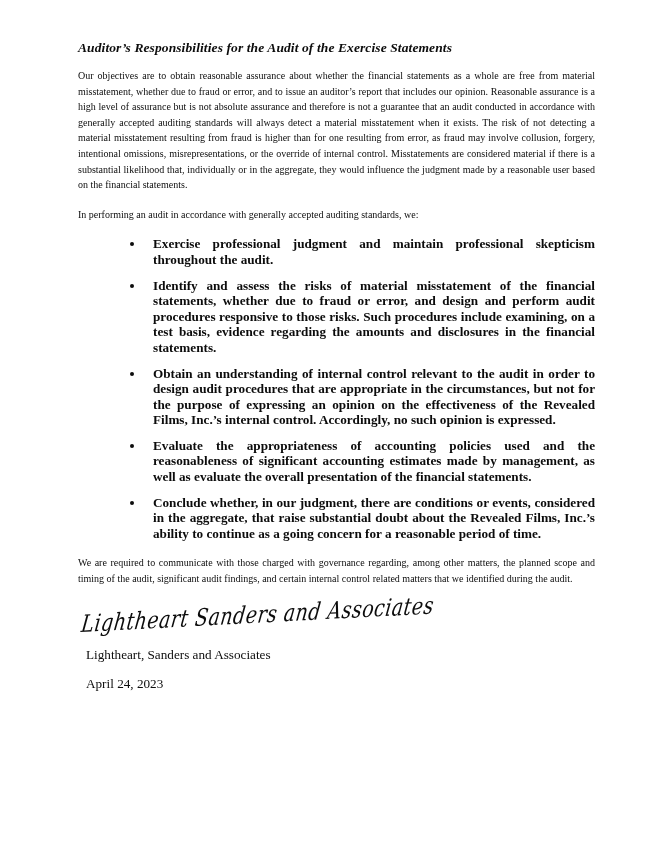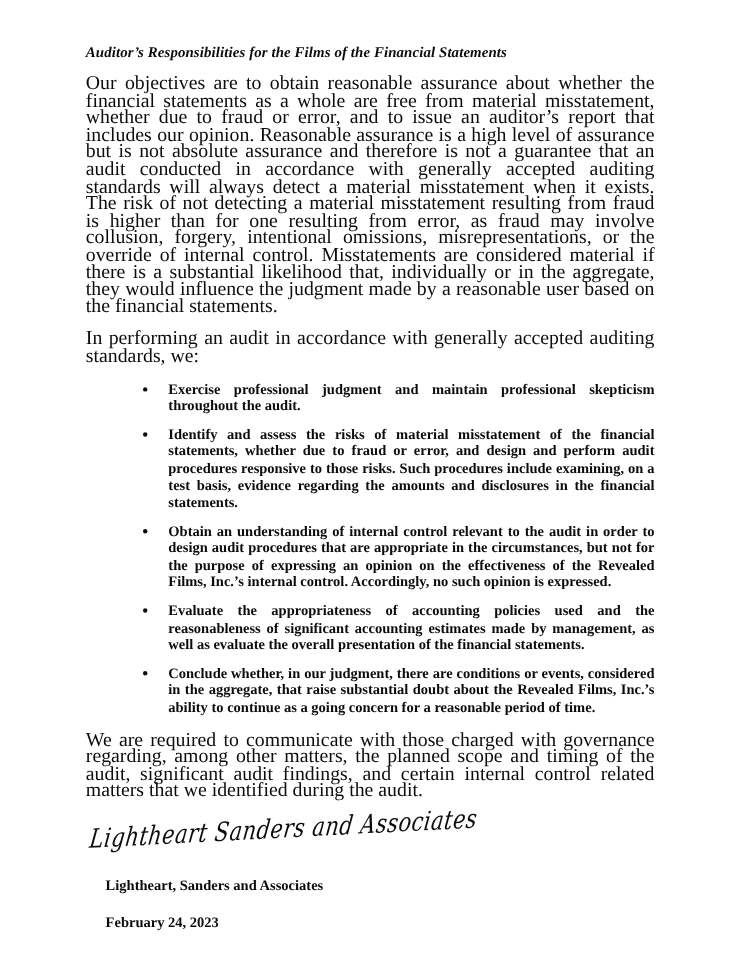--- a/index.html
+++ b/index.html
@@ -17,21 +17,21 @@
     overflow: hidden;
   }
   .heading {
     font-size: 13.5px;
     font-weight: bold;
     font-style: italic;
     margin: 0 0 12px 0;
     letter-spacing: 0.1px;
   }
   .para {
-    font-size: 18px;
+    font-size: 10px;
     line-height: 15.6px;
     text-align: justify;
     margin: 0 0 14px 0;
   }
   ul.procedures {
     margin: 4px 0 14px 0;
     padding-left: 67px;
   }
   ul.procedures li {
     font-size: 13.2px;
@@ -48,31 +48,30 @@
     font-size: 19px;
     letter-spacing: 0.5px;
     transform: rotate(-3deg) skewX(-10deg) scaleY(1.25);
     transform-origin: left bottom;
     margin: 14px 0 2px 2px;
     white-space: nowrap;
   }
   .line {
     font-size: 13.2px;
     line-height: 15.6px;
-    margin: 18px;
-    font-weight: bold;
+    margin: 8px;
   }
   .block-gap { margin-top: 14px; }
 </style>
 </head>
 <body>
 
 <div class="page">
 
-  <h1 class="heading">Auditor’s Responsibilities for the Films of the Financial Statements</h1>
+  <h1 class="heading">Auditor’s Responsibilities for the Audit of the Exercise Statements</h1>
 
   <p class="para">Our objectives are to obtain reasonable assurance about whether the financial statements as a whole are free from material misstatement, whether due to fraud or error, and to issue an auditor’s report that includes our opinion. Reasonable assurance is a high level of assurance but is not absolute assurance and therefore is not a guarantee that an audit conducted in accordance with generally accepted auditing standards will always detect a material misstatement when it exists. The risk of not detecting a material misstatement resulting from fraud is higher than for one resulting from error, as fraud may involve collusion, forgery, intentional omissions, misrepresentations, or the override of internal control. Misstatements are considered material if there is a substantial likelihood that, individually or in the aggregate, they would influence the judgment made by a reasonable user based on the financial statements.</p>
 
   <p class="para">In performing an audit in accordance with generally accepted auditing standards, we:</p>
 
   <ul class="procedures">
     <li>Exercise professional judgment and maintain professional skepticism throughout the audit.</li>
     <li>Identify and assess the risks of material misstatement of the financial statements, whether due to fraud or error, and design and perform audit procedures responsive to those risks. Such procedures include examining, on a test basis, evidence regarding the amounts and disclosures in the financial statements.</li>
     <li>Obtain an understanding of internal control relevant to the audit in order to design audit procedures that are appropriate in the circumstances, but not for the purpose of expressing an opinion on the effectiveness of the Revealed Films, Inc.’s internal control. Accordingly, no such opinion is expressed.</li>
     <li>Evaluate the appropriateness of accounting policies used and the reasonableness of significant accounting estimates made by management, as well as evaluate the overall presentation of the financial statements.</li>
@@ -80,19 +79,19 @@
   </ul>
 
   <p class="para">We are required to communicate with those charged with governance regarding, among other matters, the planned scope and timing of the audit, significant audit findings, and certain internal control related matters that we identified during the audit.</p>
 
   <div>
     <span class="signature-script">Lightheart Sanders and Associates</span>
     <p class="line">Lightheart, Sanders and Associates</p>
   </div>
 
   <div class="block-gap">
-    <p class="line">February 24, 2023</p>
+    <p class="line">April 24, 2023</p>
   </div>
 
   <div class="block-gap">
   </div>
 
 </div>
 
 </body></html>

